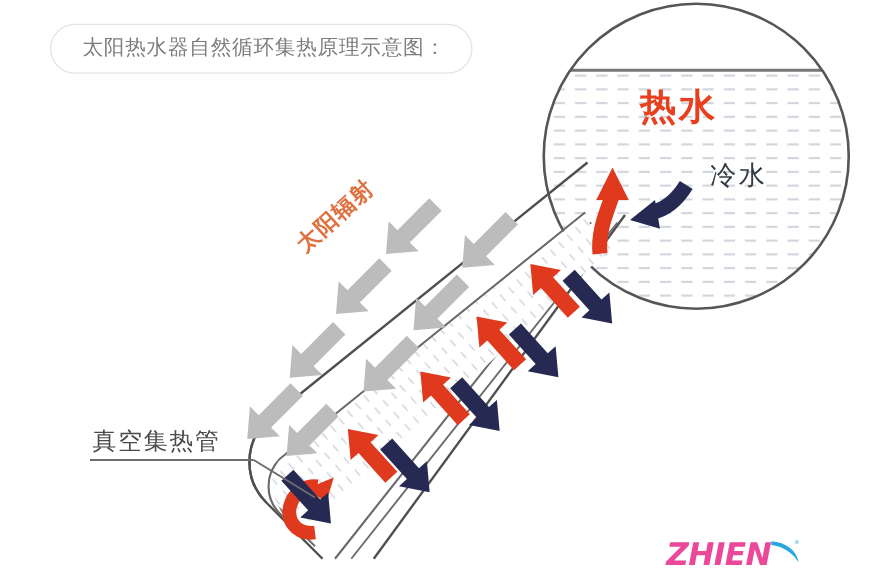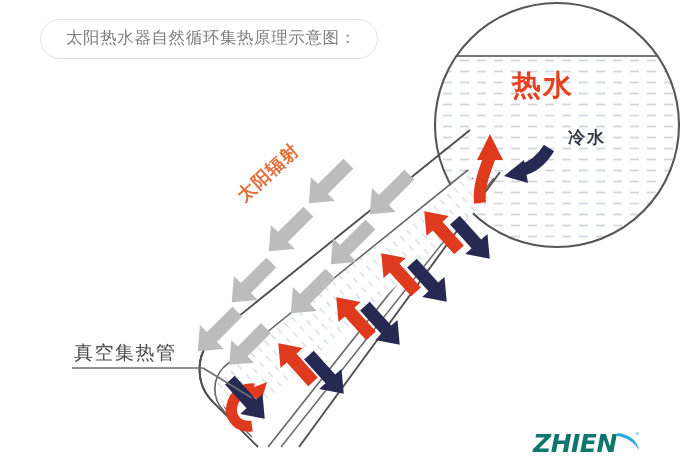--- a/index.html
+++ b/index.html
@@ -55,22 +55,22 @@
     font-size: 29px;
     font-weight: 700;
     color: #e8401f;
     letter-spacing: 2px;
     white-space: nowrap;
   }
   .lbl-cold {
     position: absolute;
     left: 568px;
     top: 126px;
-    font-size: 17px;
-    font-weight: 700;
+    font-size: 21px;
+    font-weight: 400;
     color: #333a42;
     letter-spacing: 2px;
     white-space: nowrap;
   }
 
   
   .lbl-solar {
     position: absolute;
     left: 240px;
     top: 186px;
@@ -101,21 +101,21 @@
     left: 533px;
     top: 428px;
     height: 30px;
     display: flex;
     align-items: center;
   }
   .logo-zhien {
     font-size: 25px;
     font-weight: 800;
     font-style: italic;
-    color: #0f766e;
+    color: #ec4899;
     letter-spacing: -0.5px;
     line-height: 1;
   }
   .logo-swoosh {
     width: 26px;
     height: 26px;
     margin-left: -2px;
   }
   .logo-cn {
     font-size: 21px;

